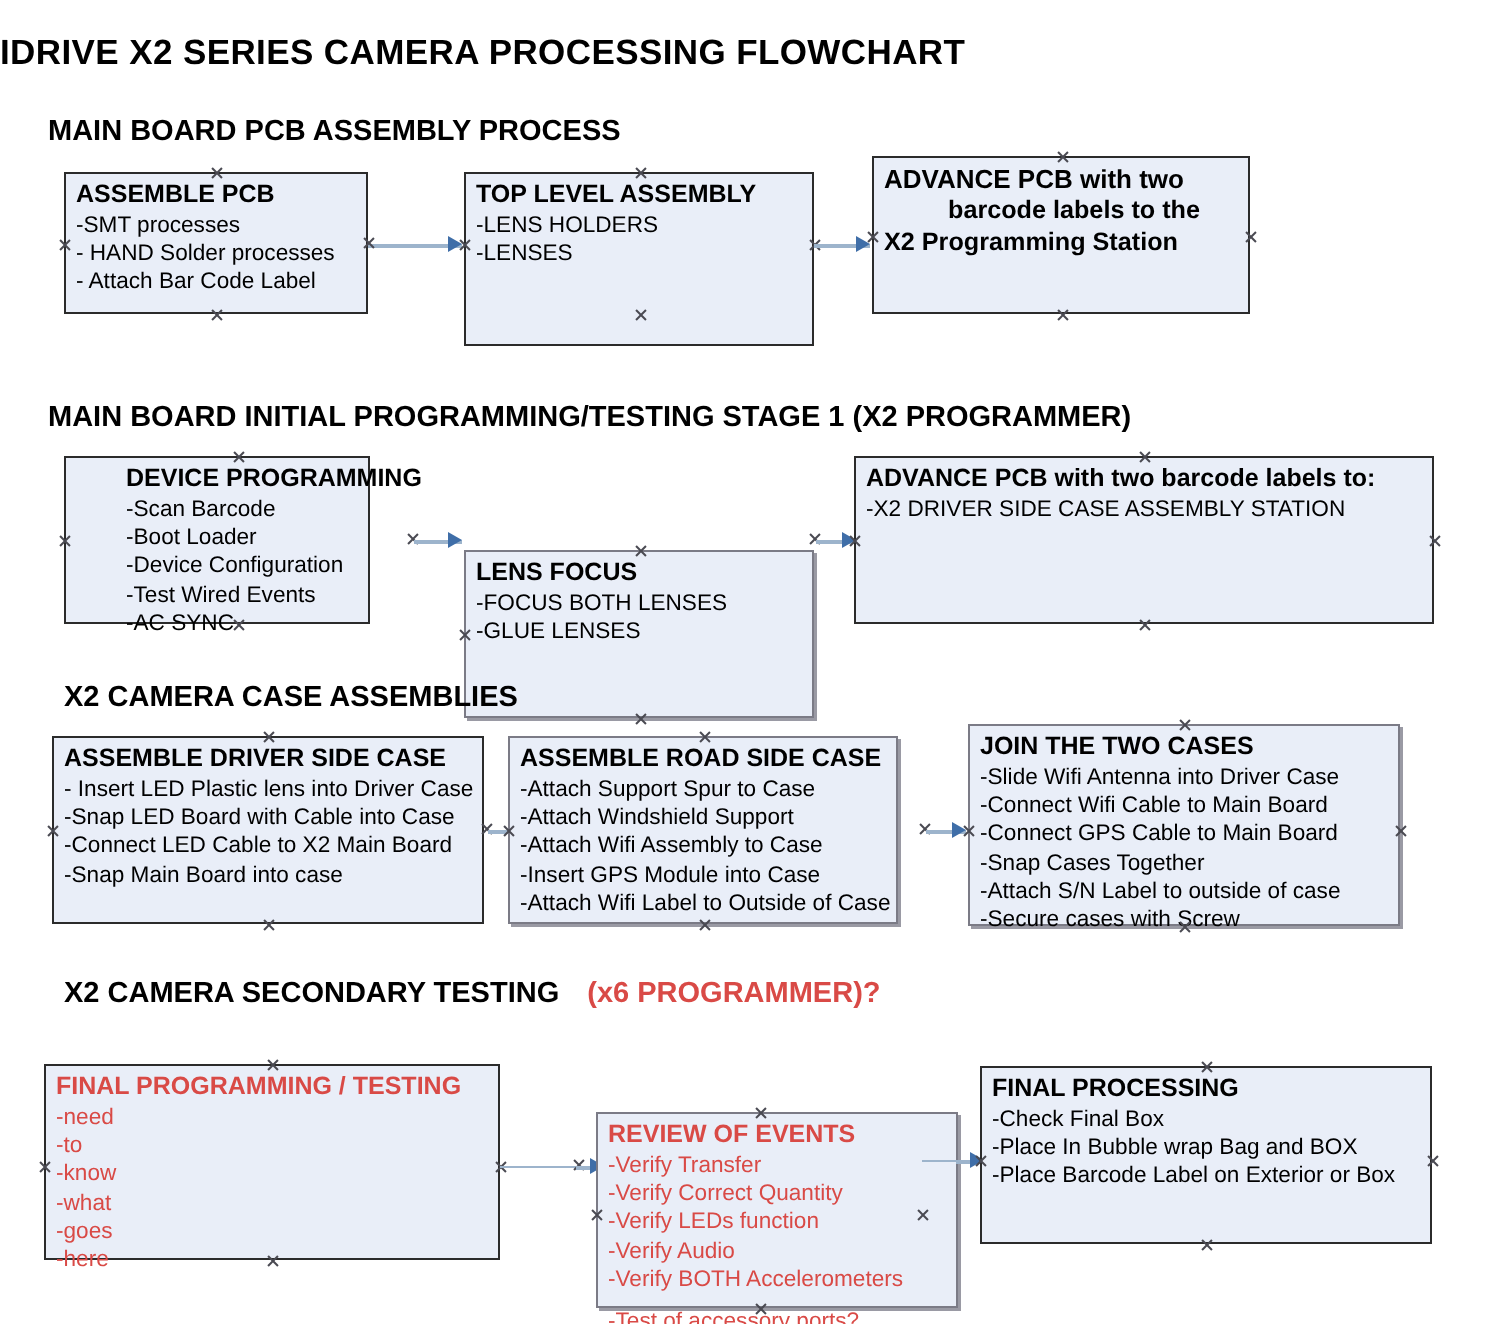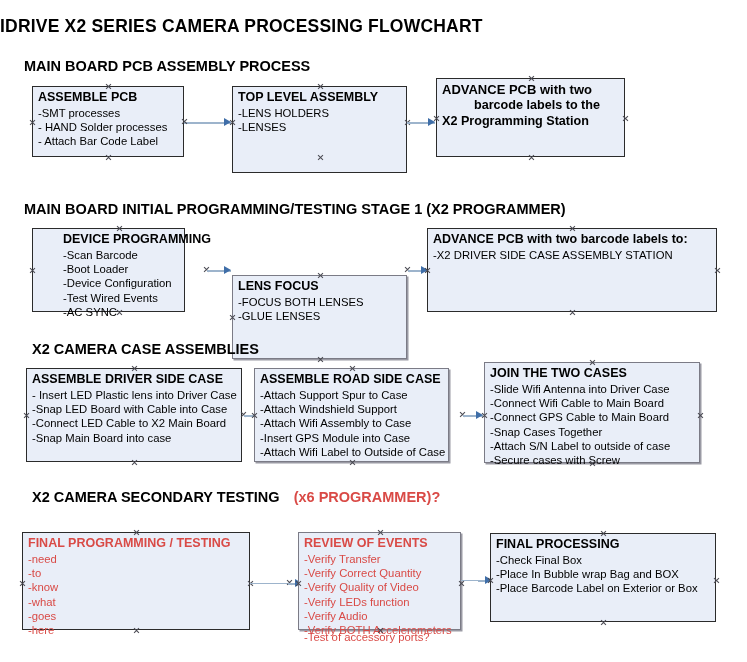--- a/index.html
+++ b/index.html
@@ -230,26 +230,25 @@
   </div>
 
   <div class="line-plain" style="left:250px;top:583px;width:40px;"></div>
 
   <span class="hx" style="left:286px;top:579px;"></span>
   <div class="arrow" style="left:288px;top:579px;width:14px;">
     <span class="shaft"></span>
       <span class="head"></span>
   </div>
 
-  <div class="node red shadowed" style="left:298px;top:532px;width:163px;height:98px;">
+  <div class="node red shadowed" style="left:298px;top:556px;width:181px;height:98px;">
     <div class="ttl">REVIEW OF EVENTS</div>
     <ul>
       <li>-Verify Transfer</li>
       <li>-Verify Correct Quantity</li>
-      <li>-Verify Quality of Video</li>
       <li>-Verify LEDs function</li>
       <li>-Verify Audio</li>
       <li>-Verify BOTH Accelerometers</li>
       <li class="overflow">-Test of accessory ports?</li>
     </ul>
     <span class="hx" style="left:-4px;top:47px;"></span>
     <span class="hx" style="left:78px;top:-4px;"></span>
     <span class="hx" style="left:78px;top:94px;"></span>
     <span class="hx" style="left:159px;top:47px;"></span>
   </div>

